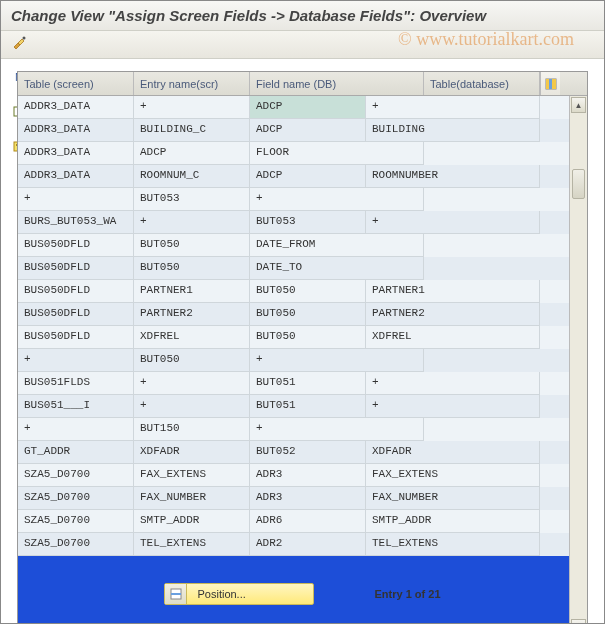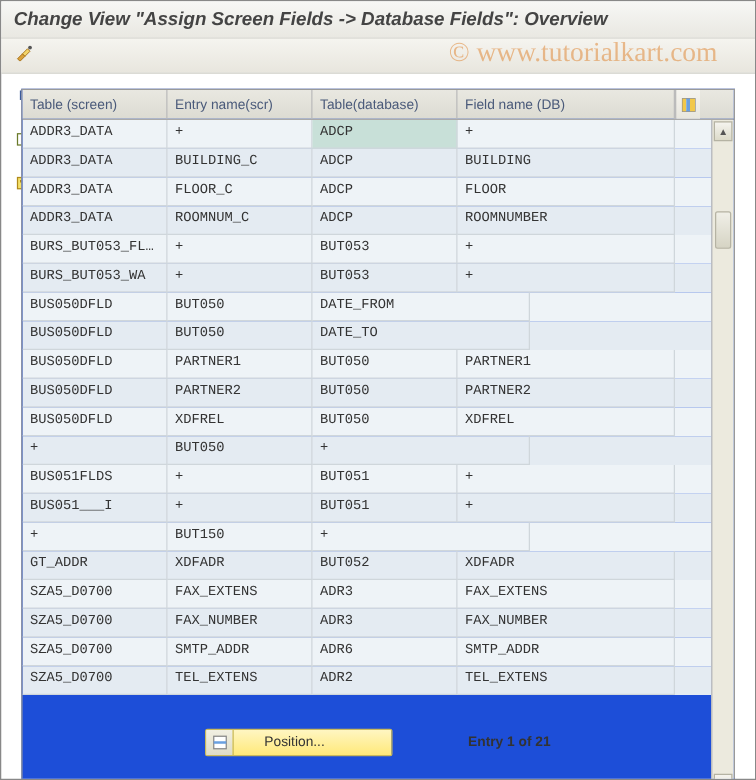--- a/index.html
+++ b/index.html
@@ -44,21 +44,21 @@
   }
   .tool-text {
     color: #3a5a9a;
     cursor: pointer;
     padding: 2px 6px;
   }
   .watermark {
     position: absolute;
     top: 28px;
     right: 30px;
-    font-size: 22px;
+    font-size: 18px;
     color: #e08a3a;
     opacity: 0.55;
     font-family: Georgia, serif;
     pointer-events: none;
     z-index: 50;
   }
   .grid-wrap {
     margin: 12px 16px 2px 16px;
     border: 1px solid #999;
     position: relative;
@@ -179,21 +179,21 @@
     width: 150px;
     cursor: pointer;
     position: relative;
   }
   .pos-btn .icon-slot {
     width: 22px; height: 100%;
     background: linear-gradient(#f1efe2,#dedcc8);
     border-right: 1px solid #c9b95a;
     display:flex; align-items:center; justify-content:center;
   }
-  .pos-btn .lbl { padding-left:24px; color:#333; }
+  .pos-btn .lbl { padding-left:10px; color:#333; }
   .entry-text { color:#333;font-weight:bold; }
   svg { display:block; }
 </style>
 </head>
 <body>
 
 <div class="title-bar">Change View "Assign Screen Fields -&gt; Database Fields": Overview</div>
 
 <div class="toolbar">
   <span class="tool-btn">
@@ -218,22 +218,22 @@
     </svg>
   </span>
 </div>
 
 <div class="watermark">© www.tutorialkart.com</div>
 
 <div class="grid-wrap">
   <div class="grid-head">
     <div class="hcell col0">Table (screen)</div>
     <div class="hcell col1">Entry name(scr)</div>
+    <div class="hcell col3">Field name (DB)</div>
     <div class="hcell col2">Table(database)</div>
-    <div class="hcell col3">Field name (DB)</div>
     <div class="config-col">
       <svg width="12" height="12" viewBox="0 0 12 12">
         <rect x="1" y="1" width="10" height="10" fill="#fff" stroke="#888"></rect>
         <rect x="1" y="1" width="3" height="10" fill="#f2c84a"></rect>
         <rect x="4" y="1" width="3" height="10" fill="#6aa0e0"></rect>
         <rect x="7" y="1" width="4" height="10" fill="#f2c84a"></rect>
       </svg>
     </div>
   </div>
 
@@ -246,32 +246,30 @@
           <div class="gcell col3">+</div>
         </div>
         <div class="grow">
           <div class="gcell col0">ADDR3_DATA</div>
           <div class="gcell col1">BUILDING_C</div>
           <div class="gcell col2">ADCP</div>
           <div class="gcell col3">BUILDING</div>
         </div>
         <div class="grow">
           <div class="gcell col0">ADDR3_DATA</div>
-          <div class="gcell col1">FLOOR_C</div>
           <div class="gcell col2">ADCP</div>
           <div class="gcell col3">FLOOR</div>
         </div>
         <div class="grow">
           <div class="gcell col0">ADDR3_DATA</div>
           <div class="gcell col1">ROOMNUM_C</div>
           <div class="gcell col2">ADCP</div>
           <div class="gcell col3">ROOMNUMBER</div>
         </div>
         <div class="grow">
-          <div class="gcell col0">BURS_BUT053_FL…</div>
           <div class="gcell col1">+</div>
           <div class="gcell col2">BUT053</div>
           <div class="gcell col3">+</div>
         </div>
         <div class="grow">
           <div class="gcell col0">BURS_BUT053_WA</div>
           <div class="gcell col1">+</div>
           <div class="gcell col2">BUT053</div>
           <div class="gcell col3">+</div>
         </div>

